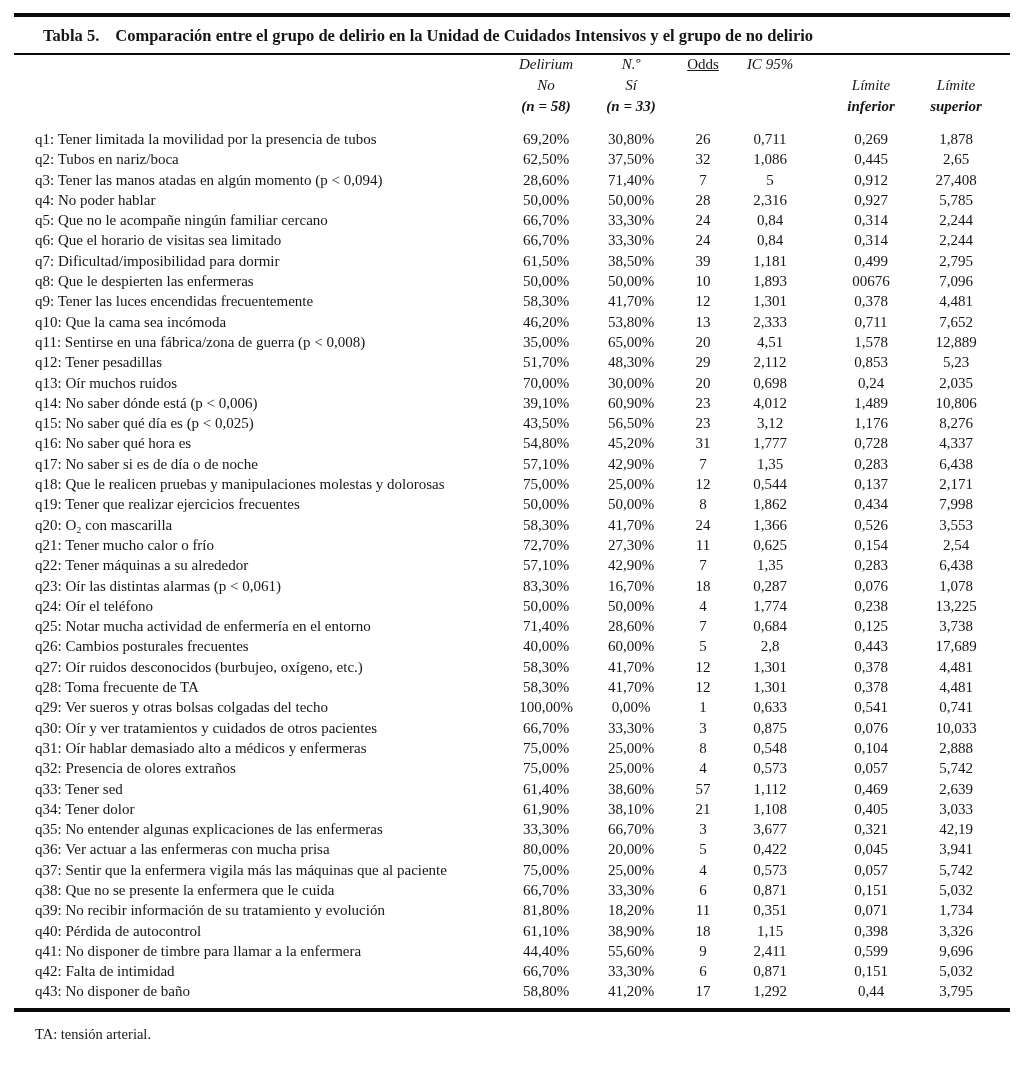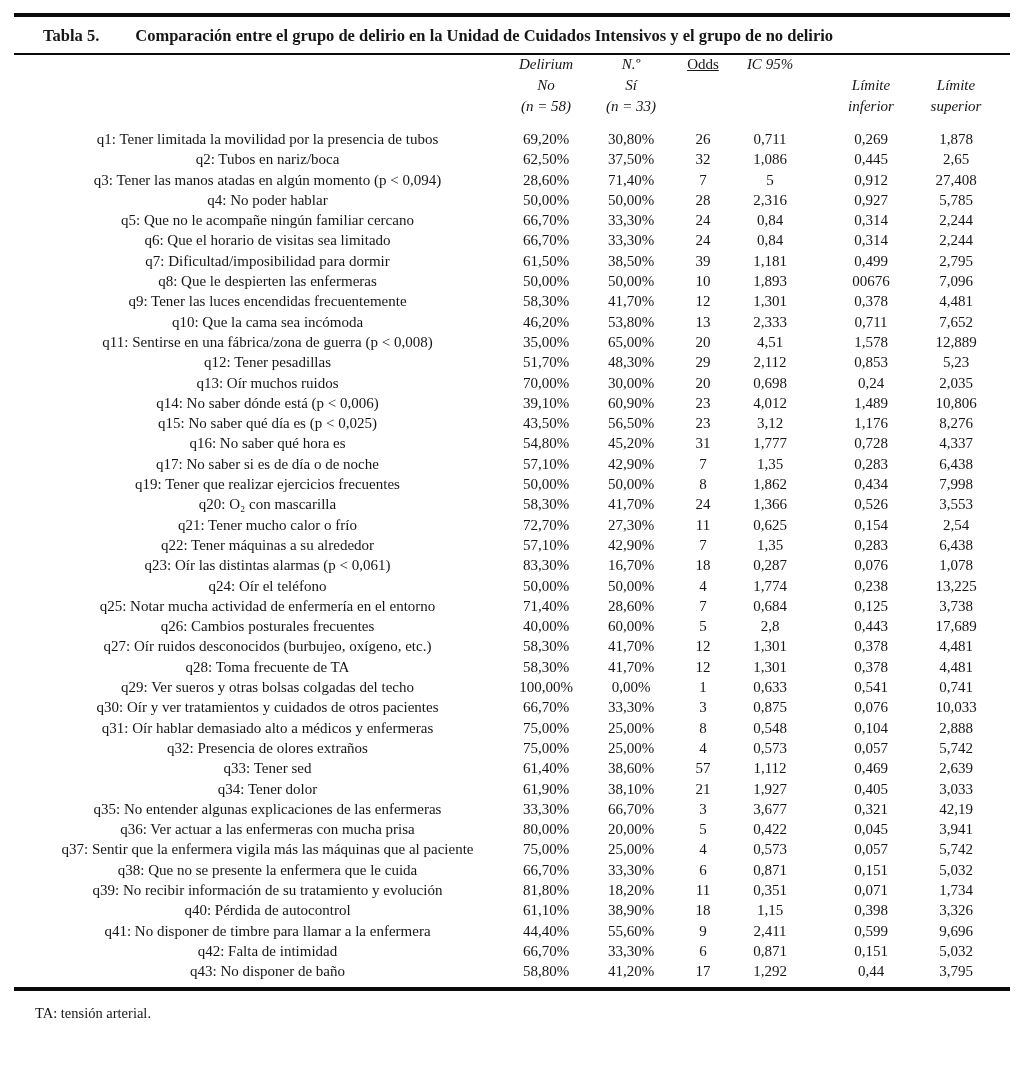--- a/index.html
+++ b/index.html
@@ -23,43 +23,43 @@
   .rule-top { height: 4px; margin-top: 13px; }
   .rule-mid { height: 2px; }
   .rule-bottom { height: 4px; margin-top: 6px; }
   .title-row {
     padding: 10px 0 9px 29px;
     font-size: 16.5px;
     line-height: 17px;
     font-weight: bold;
     white-space: nowrap;
   }
-  .title-text { margin-left: 36px; }
+  .title-text { margin-left: 16px; }
   table.cmp {
     border-collapse: collapse;
     table-layout: fixed;
     width: 987px;
   }
   table.cmp td {
     padding: 0;
     font-size: 15px;
     line-height: 20.3px;
     white-space: nowrap;
     vertical-align: bottom;
   }
-  table.cmp td.lbl { padding-left: 21px; text-align: center; }
+  table.cmp td.lbl { padding-left: 21px; text-align: left; }
   table.cmp td.num { text-align: center; }
   thead td {
     font-style: italic;
     font-size: 15.5px;
   }
   thead td.upright { font-style: normal; text-decoration: underline; }
   thead tr.head-a td { line-height: 19px; }
   thead tr.head-b td { line-height: 22px; }
-  thead tr.head-c td { line-height: 20px; padding-bottom: 13px; }
+  thead tr.head-c td { line-height: 20px; padding-bottom: 13px; font-weight: bold; }
   .footnote {
     margin-top: 14px;
     padding-left: 21px;
     font-size: 14.5px;
     line-height: 16px;
   }
 </style>
 </head>
 <body>
 
@@ -297,20 +297,30 @@
     <td class="lbl">q17: No saber si es de día o de noche</td>
     <td class="num">57,10%</td>
     <td class="num">42,90%</td>
     <td class="num">7</td>
     <td class="num">1,35</td>
     <td></td>
     <td class="num">0,283</td>
     <td class="num">6,438</td>
   </tr>
 
+  <tr>
+    <td class="lbl">q18: Que le realicen pruebas y manipulaciones molestas y dolorosas</td>
+    <td class="num">75,00%</td>
+    <td class="num">25,00%</td>
+    <td class="num">12</td>
+    <td class="num">0,544</td>
+    <td></td>
+    <td class="num">0,137</td>
+    <td class="num">2,171</td>
+  </tr>
 
   <tr>
     <td class="lbl">q19: Tener que realizar ejercicios frecuentes</td>
     <td class="num">50,00%</td>
     <td class="num">50,00%</td>
     <td class="num">8</td>
     <td class="num">1,862</td>
     <td></td>
     <td class="num">0,434</td>
     <td class="num">7,998</td>
@@ -468,21 +478,21 @@
     <td></td>
     <td class="num">0,469</td>
     <td class="num">2,639</td>
   </tr>
 
   <tr>
     <td class="lbl">q34: Tener dolor</td>
     <td class="num">61,90%</td>
     <td class="num">38,10%</td>
     <td class="num">21</td>
-    <td class="num">1,927</td>
+    <td class="num">1,108</td>
     <td></td>
     <td class="num">0,405</td>
     <td class="num">3,033</td>
   </tr>
 
   <tr>
     <td class="lbl">q35: No entender algunas explicaciones de las enfermeras</td>
     <td class="num">33,30%</td>
     <td class="num">66,70%</td>
     <td class="num">3</td>

